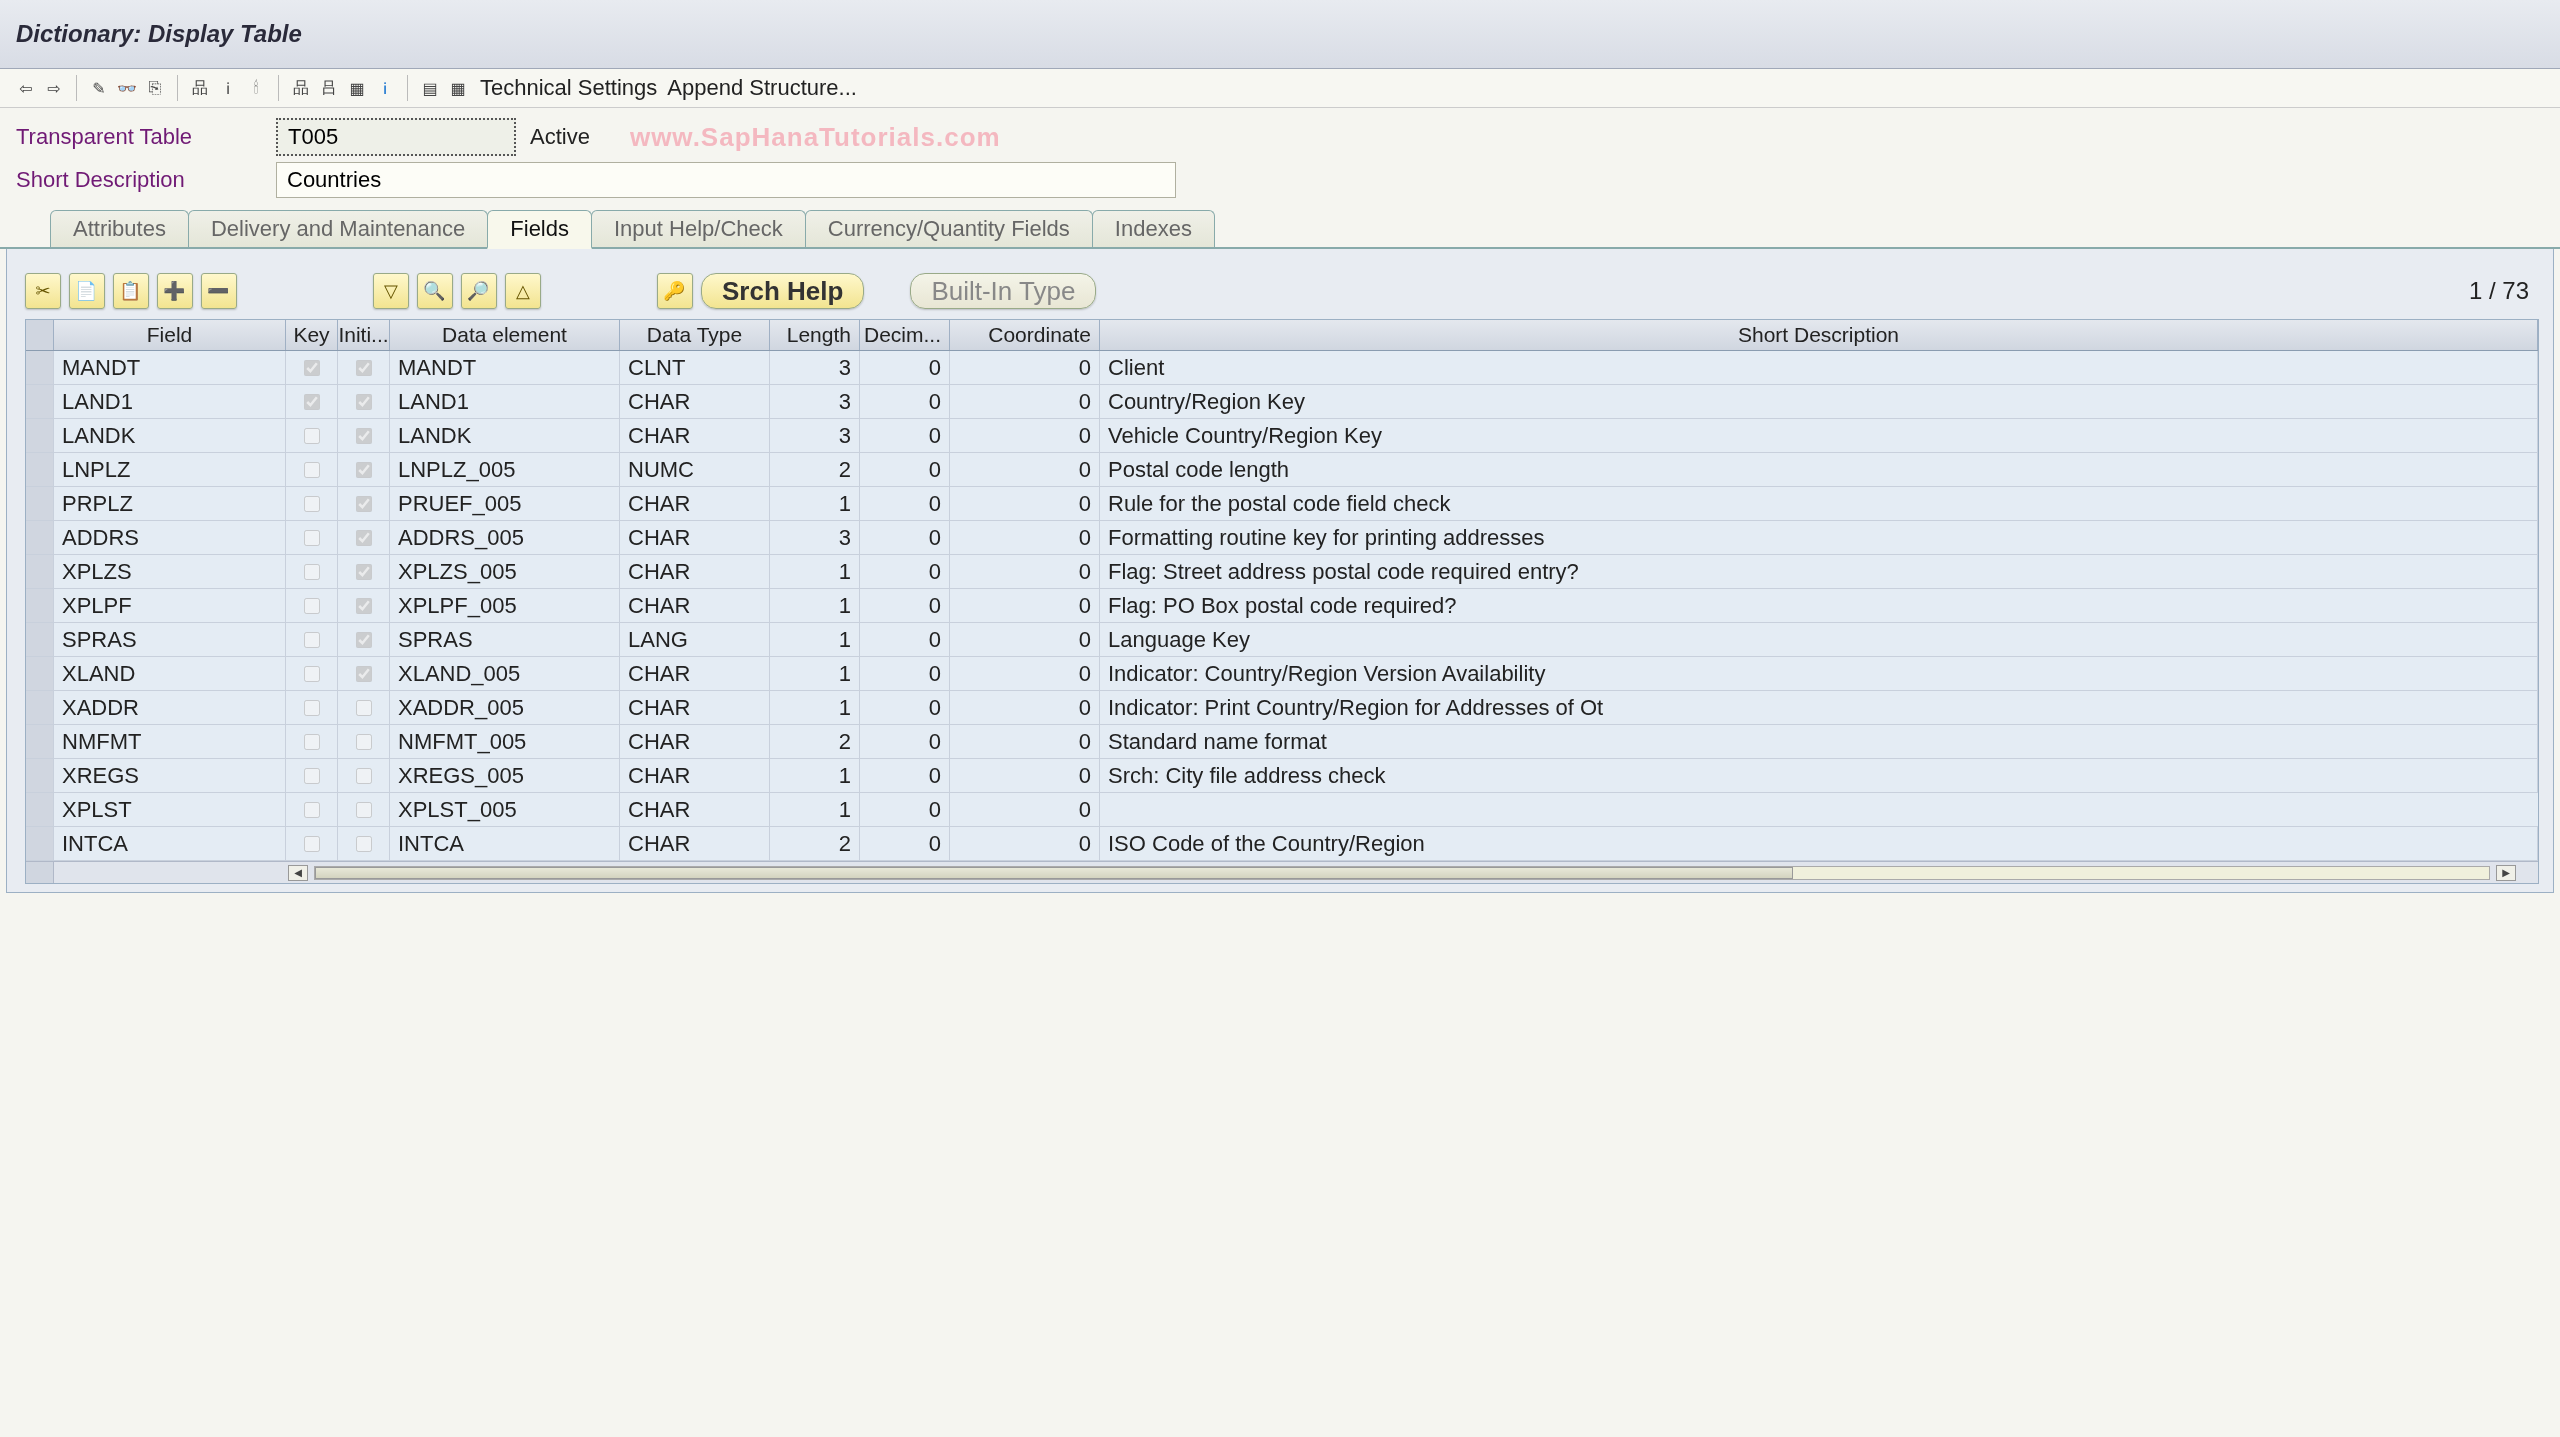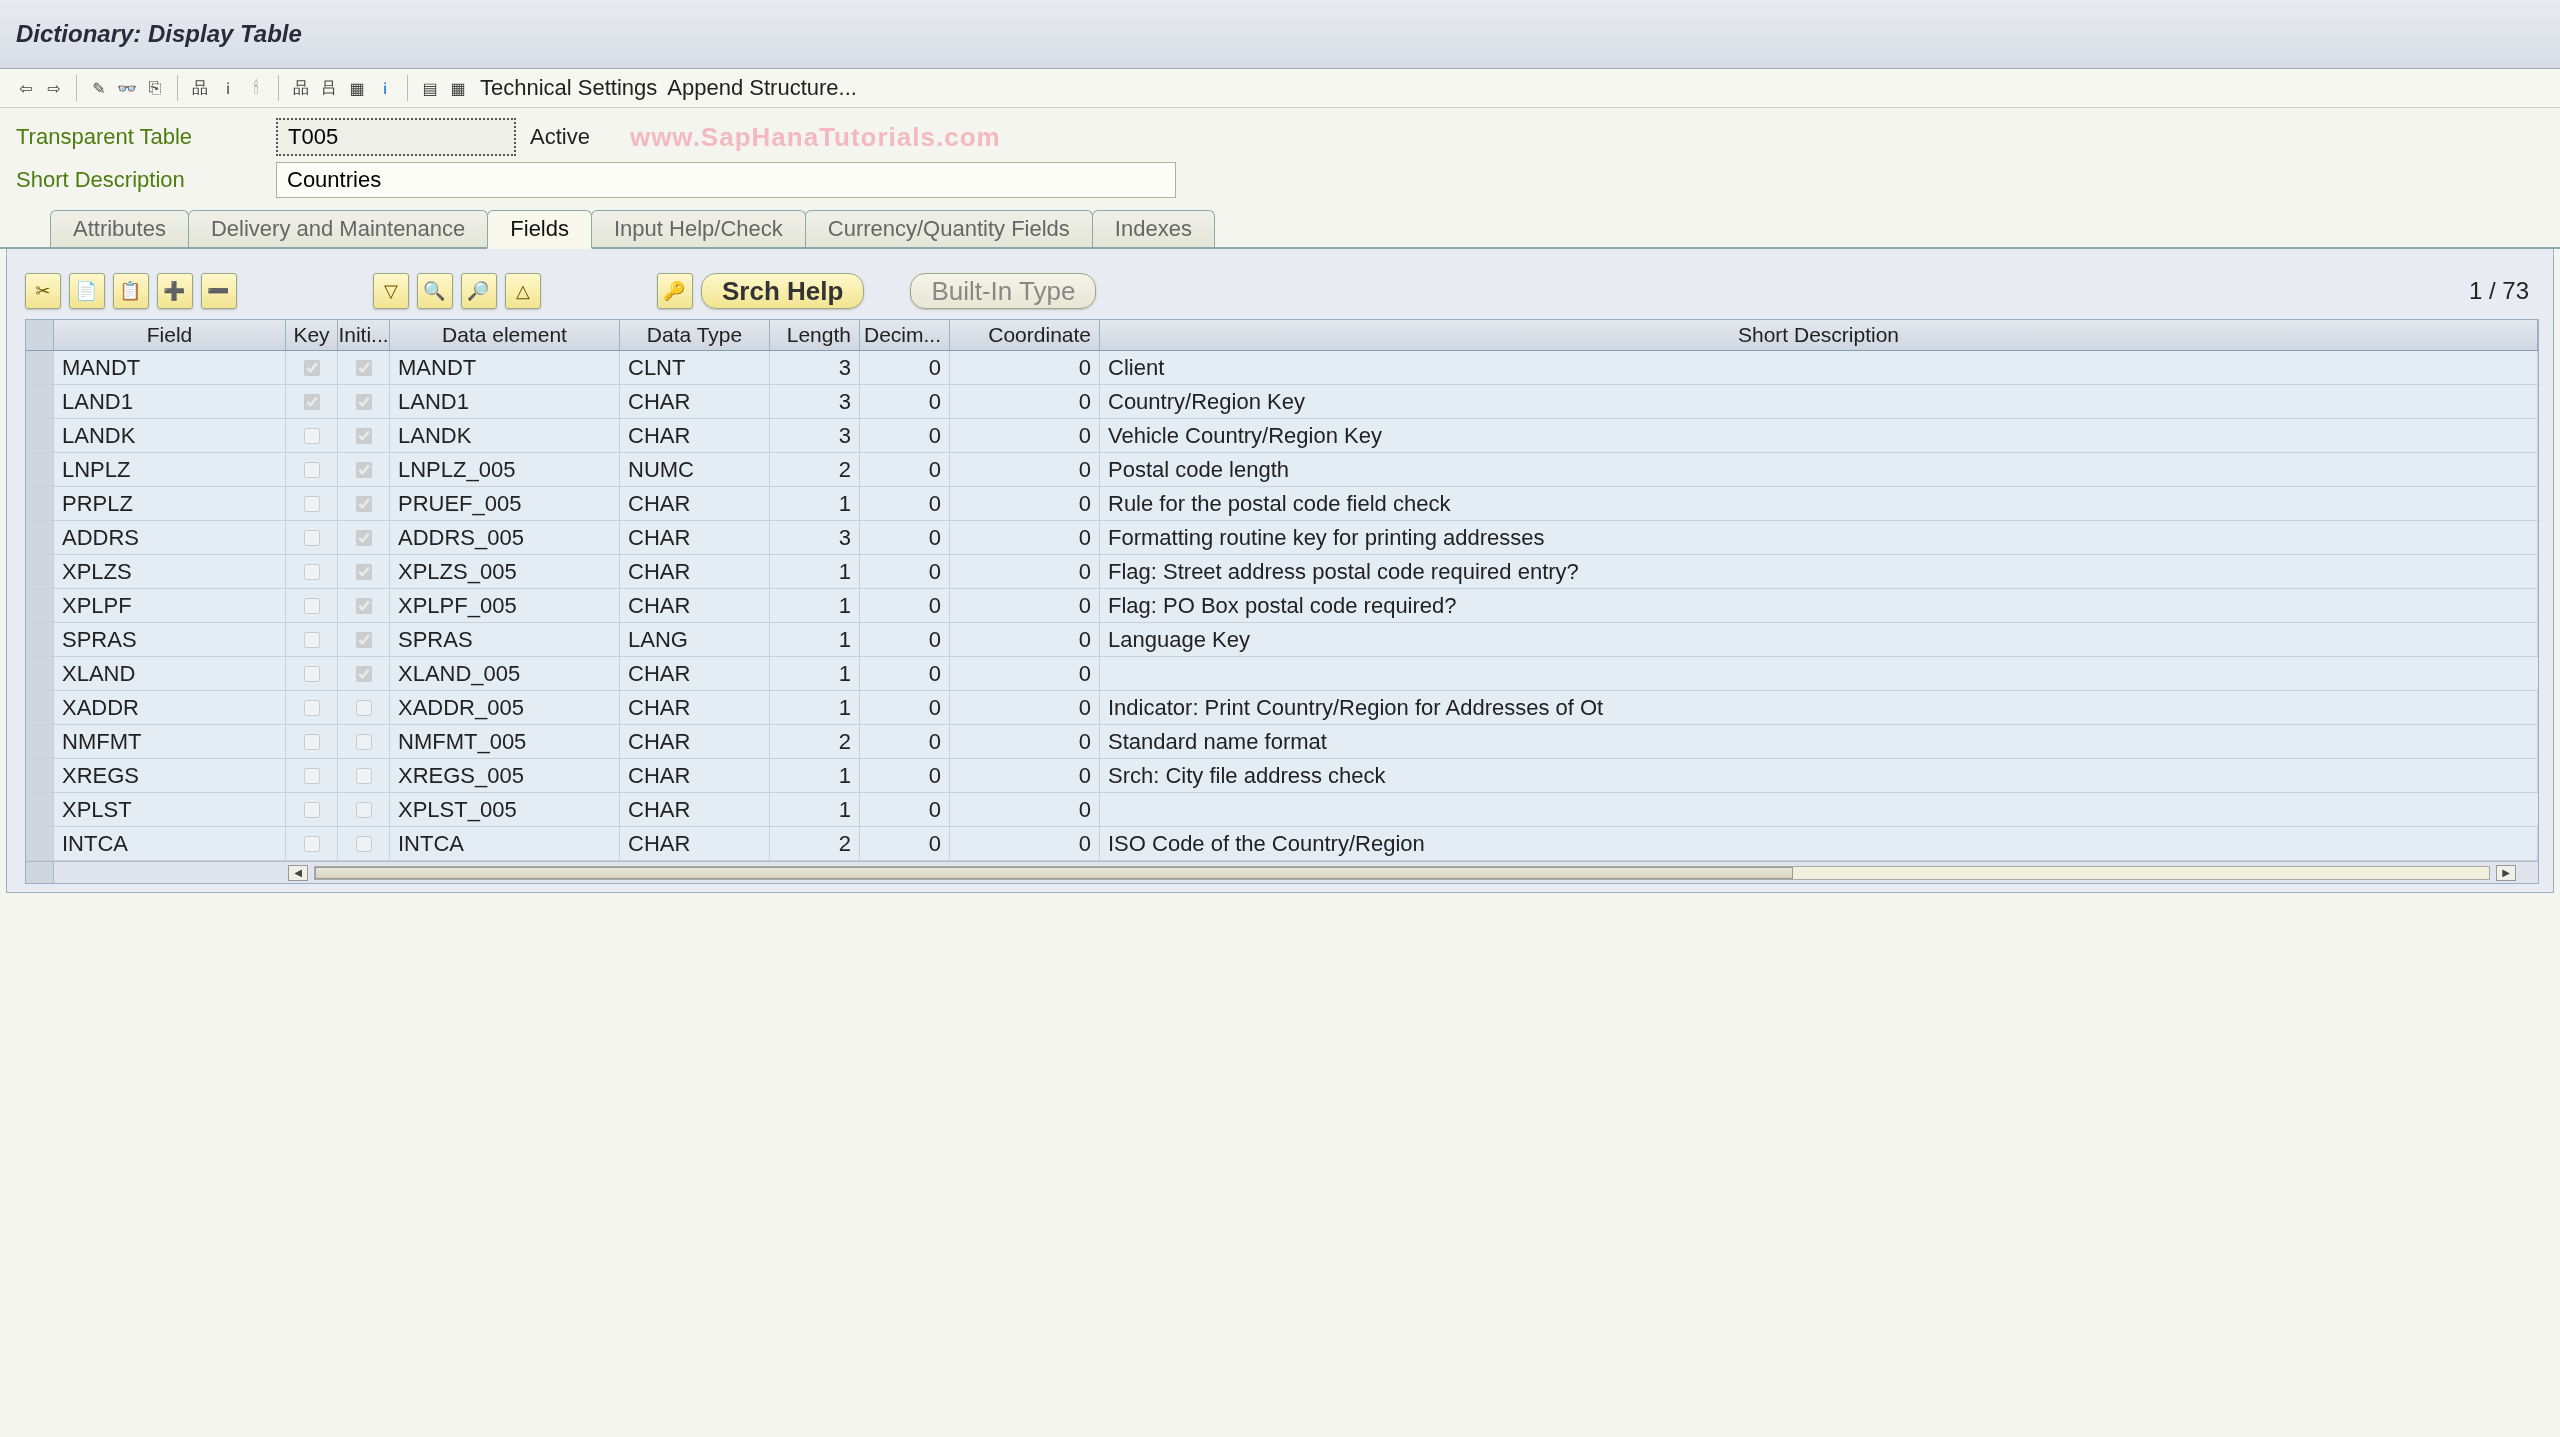--- a/index.html
+++ b/index.html
@@ -7,21 +7,21 @@
 
 .title-bar { background: linear-gradient(#e8ebf0, #d8dce5); border-bottom: 1px solid #a0a8b8; padding: 20px 16px; font-weight: bold; font-style: italic; font-size: 24px; color: #2a2a3a; }
 
 .toolbar { display: flex; align-items: center; gap: 4px; padding: 6px 14px; background: #f7f7f2; border-bottom: 1px solid #ccc; }
 .toolbar .sep { width: 1px; height: 26px; background: #bbb; margin: 0 6px; }
 .ticon { width: 24px; height: 24px; display: inline-flex; align-items: center; justify-content: center; cursor: pointer; font-size: 16px; color: #444; }
 .toolbar-text { font-size: 22px; color: #222; margin-left: 6px; cursor: pointer; }
 
 .header-block { padding: 10px 16px 6px 16px; }
 .header-row { display: flex; align-items: center; margin-bottom: 6px; }
-.header-label { width: 260px; font-size: 22px; color: #4d7c0f; }
+.header-label { width: 260px; font-size: 22px; color: #701a75; }
 .table-name-input { border: 2px dotted #555; background: #eef0e8; padding: 4px 10px; font-size: 22px; width: 240px; }
 .status-text { margin-left: 14px; font-size: 22px; color: #222; }
 .watermark { margin-left: 40px; font-size: 26px; font-weight: bold; color: #f4b8c0; letter-spacing: 1px; }
 .desc-input { border: 1px solid #b0b0a0; background: #fdfdf7; padding: 4px 10px; font-size: 22px; width: 900px; }
 
 .tabstrip { display: flex; align-items: flex-end; padding-left: 50px; border-bottom: 2px solid #8aa; }
 .tab { border: 1px solid #8aa; border-bottom: none; padding: 5px 22px; font-size: 22px; background: linear-gradient(#f0f0e8, #e4e6d8); color: #666; border-radius: 6px 6px 0 0; margin-right: -1px; cursor: pointer; position: relative; }
 .tab.active { background: #f8f8ec; color: #111; font-weight: normal; z-index: 2; border-bottom: 2px solid #f8f8ec; margin-bottom: -2px; }
 
 .tab-content { background: #e8ecf2; border: 1px solid #9cb0c4; border-top: none; padding: 24px 14px 8px 18px; margin: 0 6px; }
@@ -295,20 +295,21 @@
             <input type="checkbox" disabled="" style="">
           </div>
           <div class="cell c-init">
             <input type="checkbox" checked="" disabled="" style="">
           </div>
           <div class="cell c-elem">XLAND_005</div>
           <div class="cell c-type">CHAR</div>
           <div class="cell c-len">1</div>
           <div class="cell c-dec">0</div>
           <div class="cell c-coord">0</div>
+          <div class="cell c-desc">Indicator: Country/Region Version Availability</div>
         </div>
         <div class="grid-row">
           <div class="cell c-sel"></div>
           <div class="cell c-field">XADDR</div>
           <div class="cell c-key">
             <input type="checkbox" disabled="" style="">
           </div>
           <div class="cell c-init">
             <input type="checkbox" disabled="" style="">
           </div>

